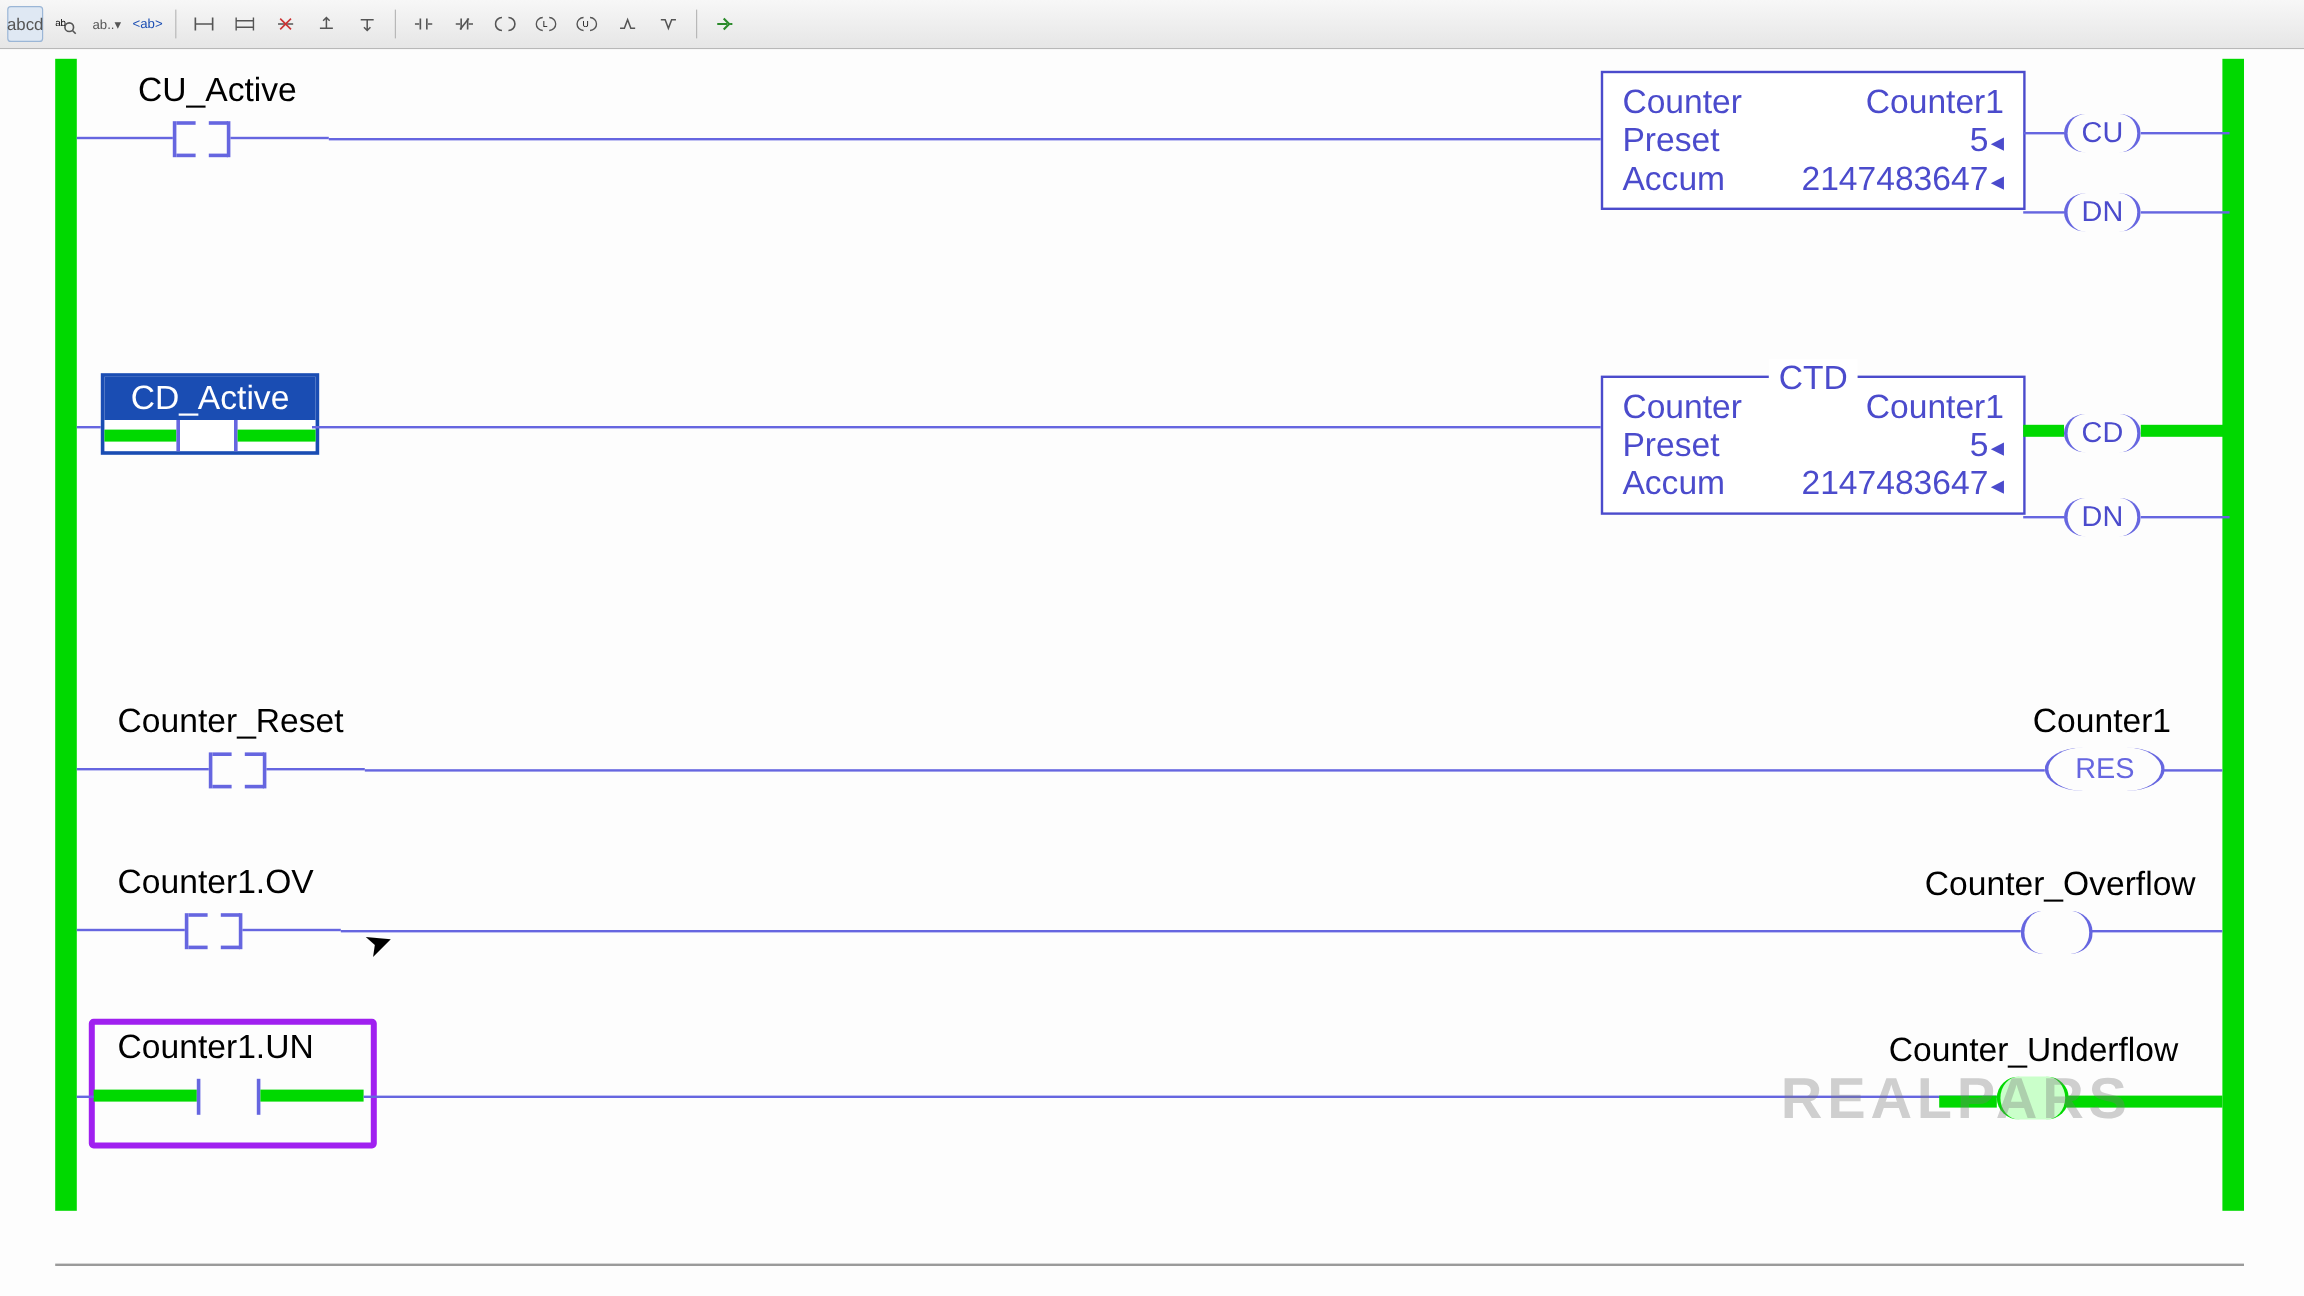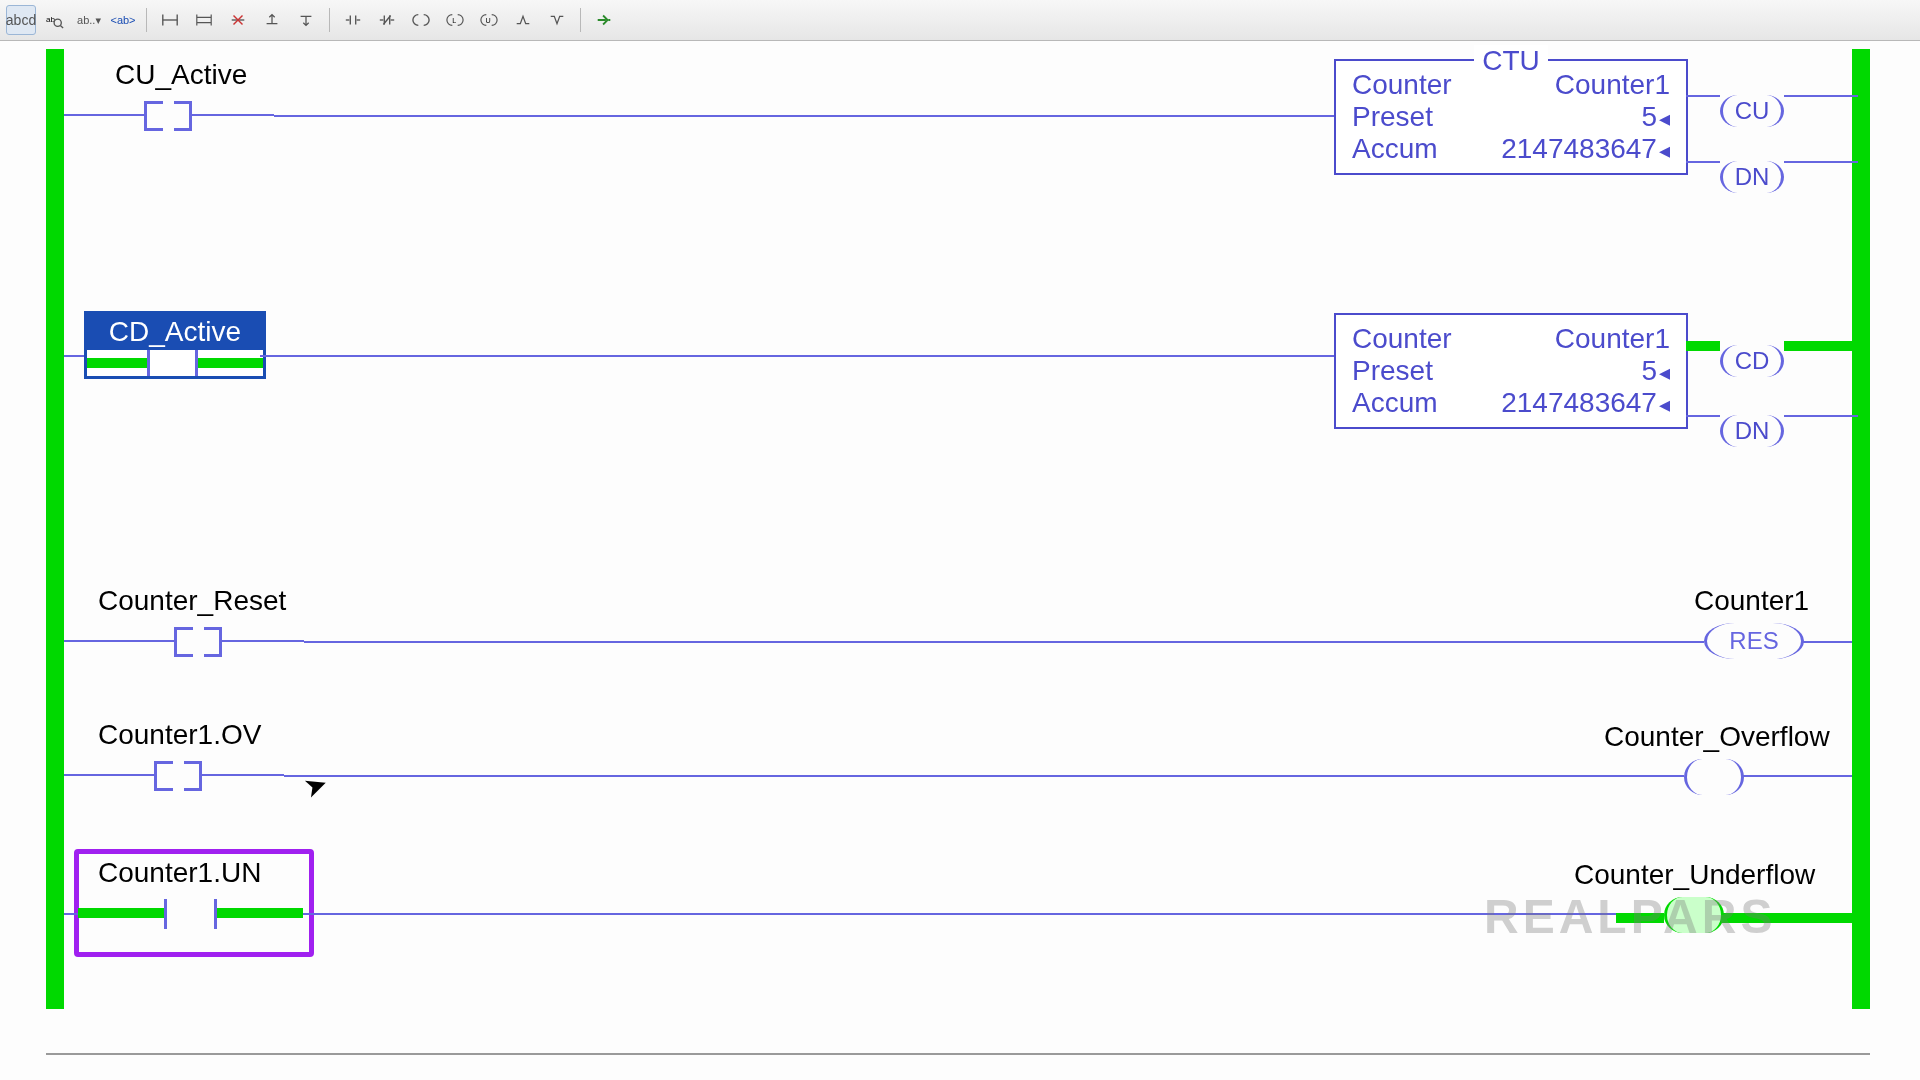--- a/index.html
+++ b/index.html
@@ -33,21 +33,21 @@
   .coil-sym.on{border-color:#00d900;background:#caffca}
   
   
   .iblk{position:absolute;border:2px solid #4b4bcc;background:#fff}
   .iblk .title{position:absolute;top:-16px;left:0;right:0;text-align:center}
   .iblk .title span{background:#fff;padding:0 8px;font-size:28px;color:#4b4bcc}
   .iblk .body{padding:8px 16px;font-size:28px;color:#4b4bcc}
   .iblk .row{display:flex;justify-content:space-between;gap:40px}
   .ptr{font-size:22px;color:#4b4bcc;margin-left:2px}
   
-  .pin{position:absolute;display:flex;}
+  .pin{position:absolute;display:flex;align-items:center}
   .pin-wire{height:2px;background:#6666e0}
   .pin-wire.on{height:10px;background:#00d900;margin-top:-4px}
   .pin-coil{width:58px;height:32px;border:3px solid #6666e0;border-radius:50%/90%;border-top:none;border-bottom:none;display:flex;align-items:center;justify-content:center;font-size:24px;color:#4b4bcc}
   
   .hl-blue{position:absolute;border:3px solid #1a4db3;background:#fff}
   .hl-blue .hdr{background:#1a4db3;color:#fff;font-size:28px;text-align:center;padding:2px 10px}
   .hl-blue .body{height:26px;position:relative}
   .hl-purple{position:absolute;border:5px solid #a020f0;border-radius:4px}
   
   .wm{position:absolute;font-size:48px;font-weight:700;letter-spacing:4px;color:rgba(120,120,120,.35);font-family:"Arial Black",Arial,sans-serif}
@@ -173,21 +173,20 @@
         <div class="ct-tick" style="left:83px;top:27px"></div>
         <div class="ct-br" style="left:125px"></div>
         <div class="ct-tick" style="left:110px;top:0"></div>
         <div class="ct-tick" style="left:110px;top:27px"></div>
         <div class="ct-seg" style="left:128px;width:82px"></div>
       </div>
     </div>
     <div class="rung-wire" style="left:210px;width:1060px;top:14px"></div>
 
     <div class="iblk" style="left:1270px;top:-42px;width:350px">
-      <div class="title"><span>CTU</span></div>
       <div class="body">
         <div class="row">
             <span>Counter</span>
             <span>Counter1</span>
           </div>
         <div class="row">
             <span>Preset</span>
             <span><span>5</span><span class="ptr">◂</span></span>
           </div>
         <div class="row">
@@ -221,20 +220,21 @@
         <div class="ct-seg on" style="left:0;width:60px;top:8px"></div>
         <div class="ct-br" style="left:60px;top:0;height:26px"></div>
         <div class="ct-br" style="left:108px;top:0;height:26px"></div>
         <div class="ct-seg on" style="left:111px;width:65px;top:8px"></div>
       </div>
     </div>
     <div class="rung-wire" style="left:0;width:20px;top:0"></div>
     <div class="rung-wire" style="left:196px;width:1074px;top:0"></div>
 
     <div class="iblk" style="left:1270px;top:-42px;width:350px">
+      <div class="title"><span>CTD</span></div>
       <div class="body">
         <div class="row">
             <span>Counter</span>
             <span>Counter1</span>
           </div>
         <div class="row">
             <span>Preset</span>
             <span><span>5</span><span class="ptr">◂</span></span>
           </div>
         <div class="row">

